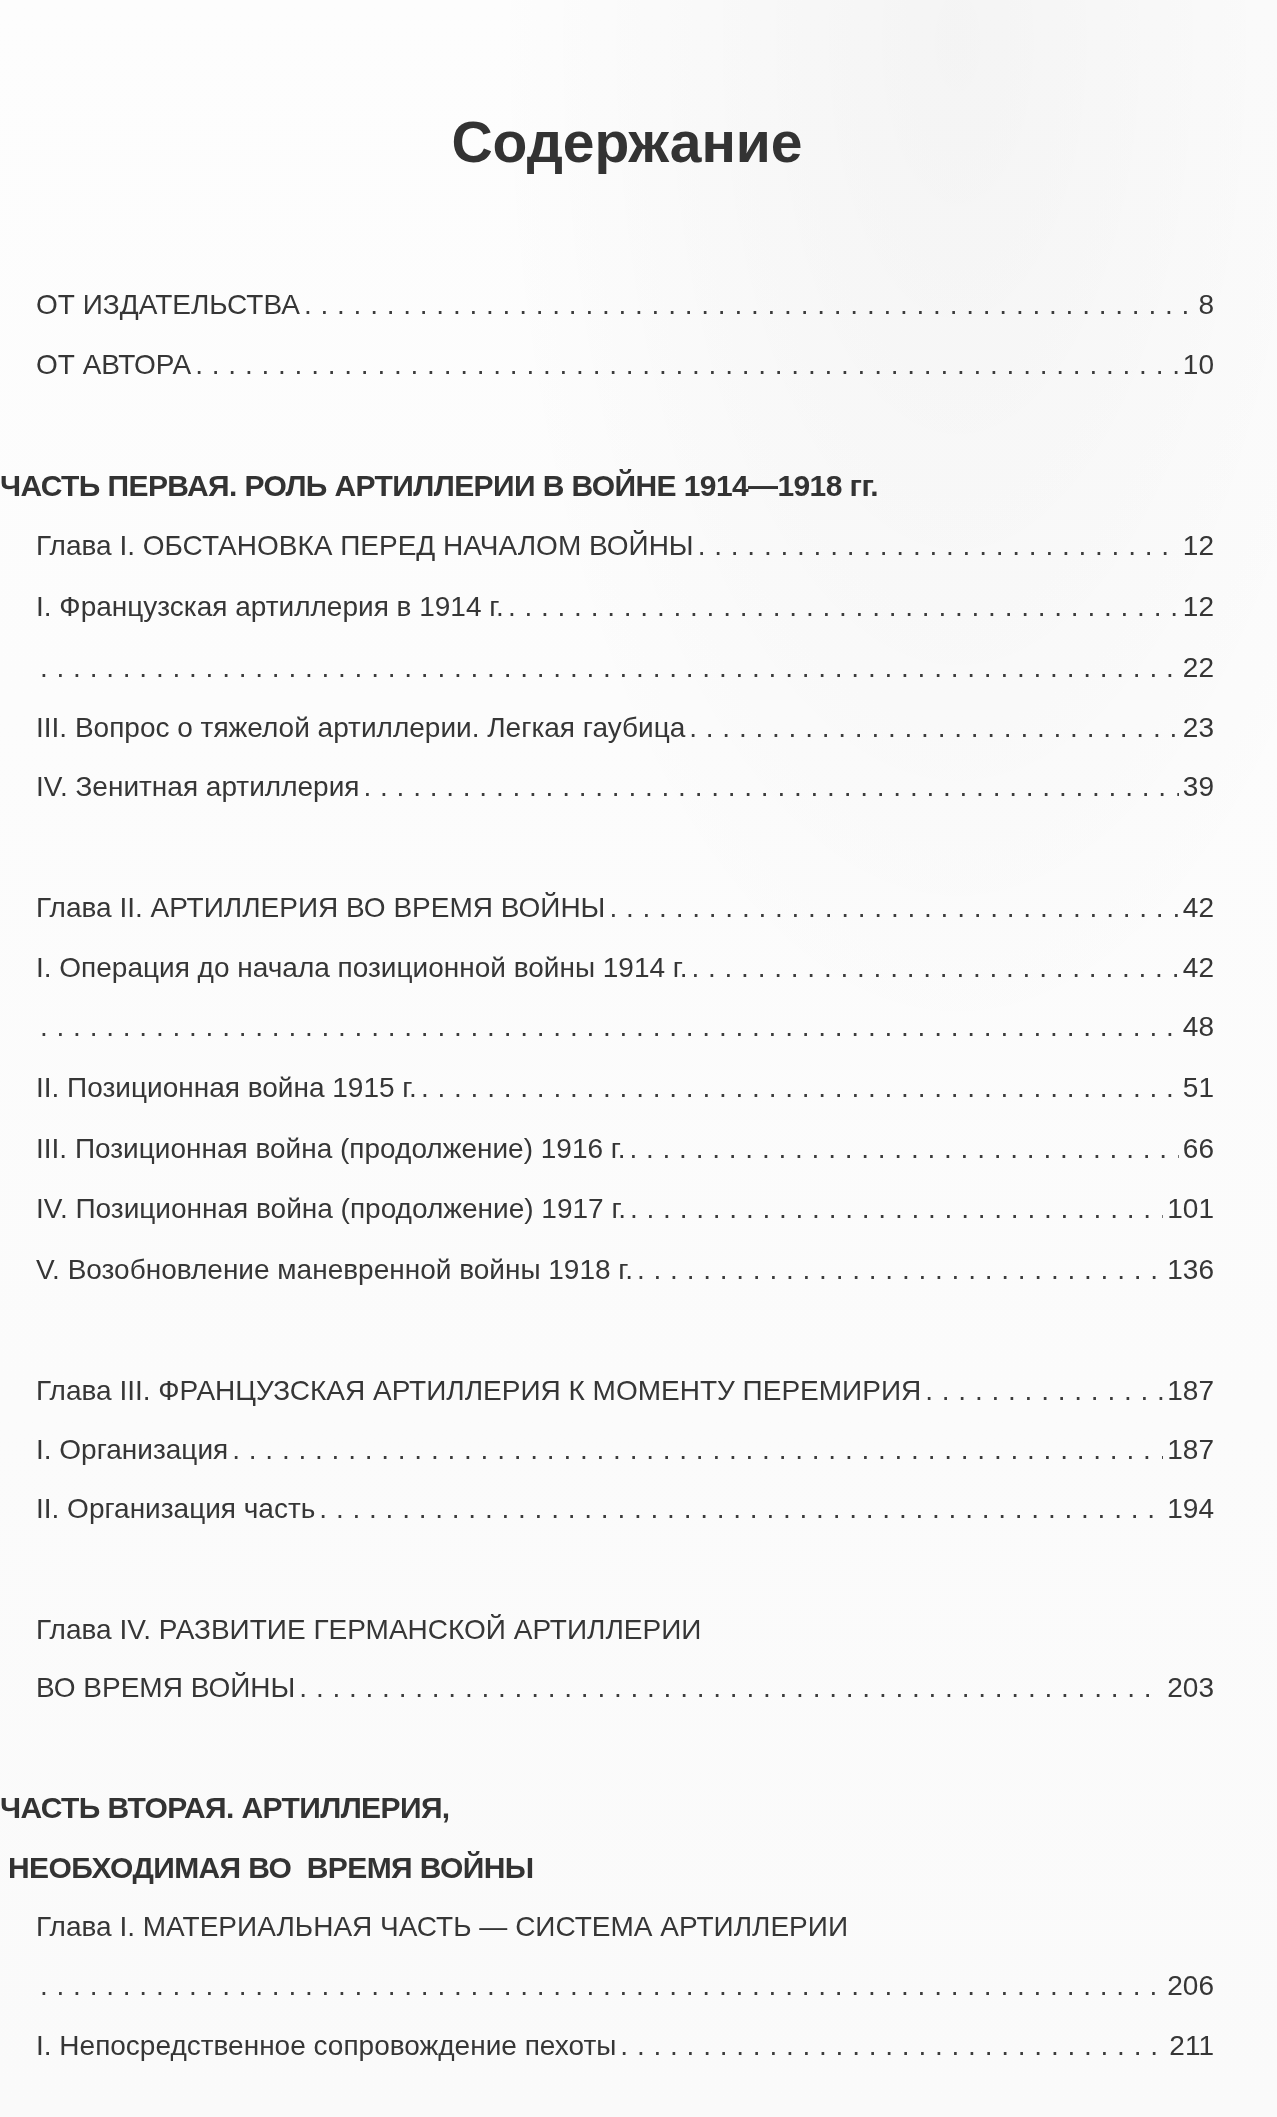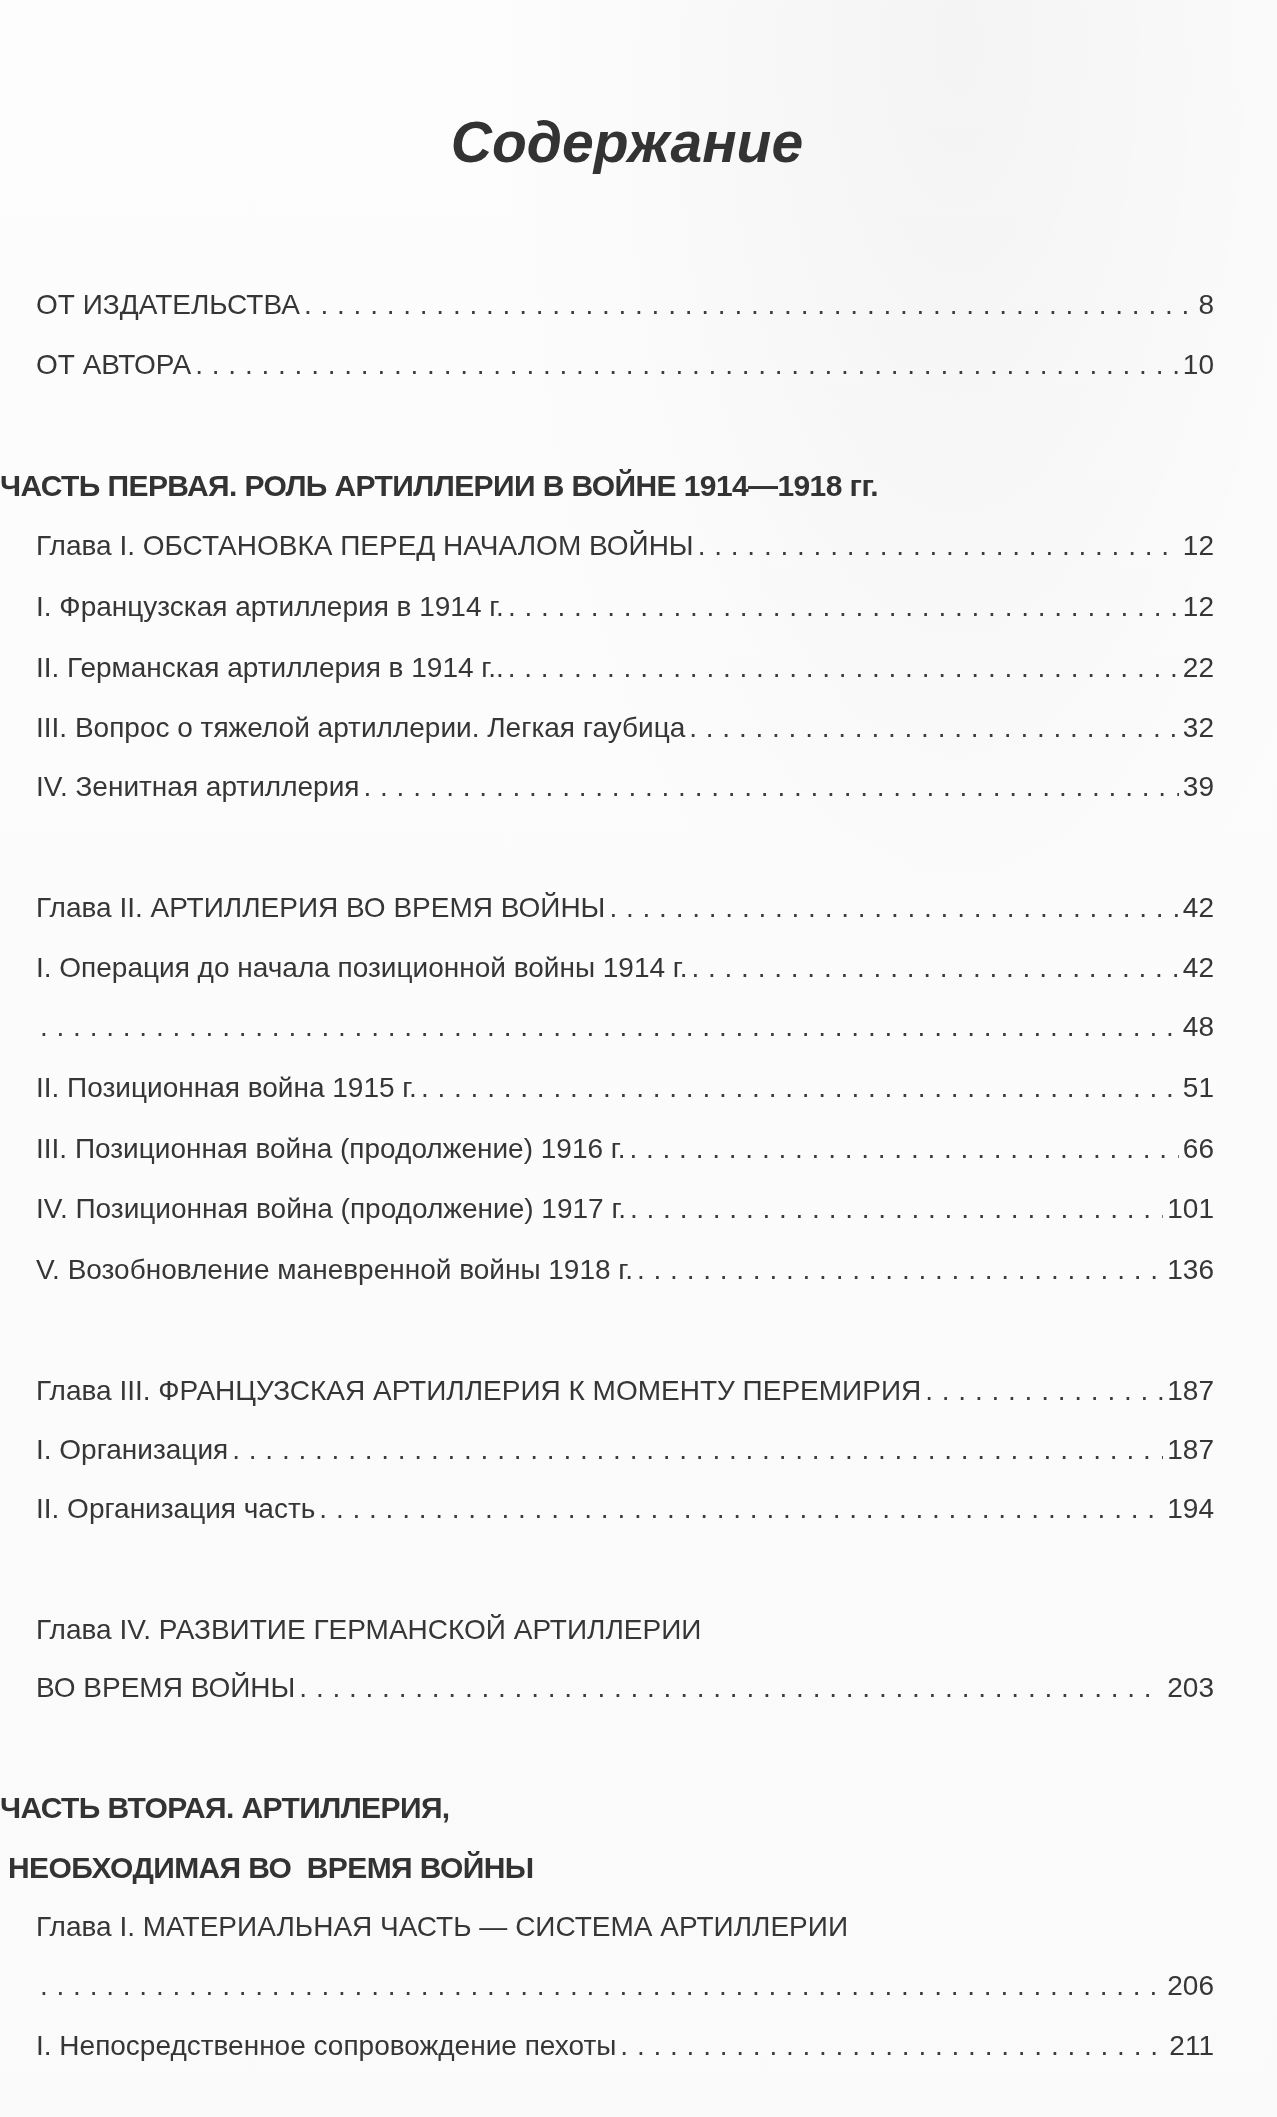--- a/index.html
+++ b/index.html
@@ -12,21 +12,20 @@
   .page-bg {
     position: absolute; inset: 0;
     background:
       radial-gradient(ellipse at 75% 2%, rgba(0,0,0,0.035), rgba(0,0,0,0) 35%),
       linear-gradient(#fdfdfd, #fafafa);
   }
   .title {
     position: absolute; left: 0; width: 1254px; top: 106px; height: 72px;
     text-align: center; font-weight: bold; font-size: 57px; line-height: 72px;
     color: #333;
-    font-style: italic;
   }
   .row {
     position: absolute; left: 36px; width: 1178px; height: 44px;
     display: flex; align-items: baseline; font-size: 28px; line-height: 44px;
     white-space: nowrap; cursor: pointer;
   }
   .row .label { flex: 0 0 auto; }
   .row .leader {
     flex: 1 1 auto; overflow: hidden; margin: 0 4px;
     letter-spacing: 8.5px; color: #3c3c3c;
@@ -66,28 +65,27 @@
   <span class="label">Глава I. ОБСТАНОВКА ПЕРЕД НАЧАЛОМ ВОЙНЫ</span>
   <span class="leader"></span>
   <span class="page">12</span>
 </div>
 <div class="row" style="top:585px">
   <span class="label">I. Французская артиллерия в 1914 г.</span>
   <span class="leader"></span>
   <span class="page">12</span>
 </div>
 <div class="row" style="top:646px">
-  <span class="label">II. Германская артиллерия в 1914 г..</span>
   <span class="leader"></span>
   <span class="page">22</span>
 </div>
 <div class="row" style="top:706px">
   <span class="label">III. Вопрос о тяжелой артиллерии. Легкая гаубица</span>
   <span class="leader"></span>
-  <span class="page">32</span>
+  <span class="page">23</span>
 </div>
 <div class="row" style="top:765px">
   <span class="label">IV. Зенитная артиллерия</span>
   <span class="leader"></span>
   <span class="page">39</span>
 </div>
 
 <div class="row" style="top:886px">
   <span class="label">Глава II. АРТИЛЛЕРИЯ ВО ВРЕМЯ ВОЙНЫ</span>
   <span class="leader"></span>

